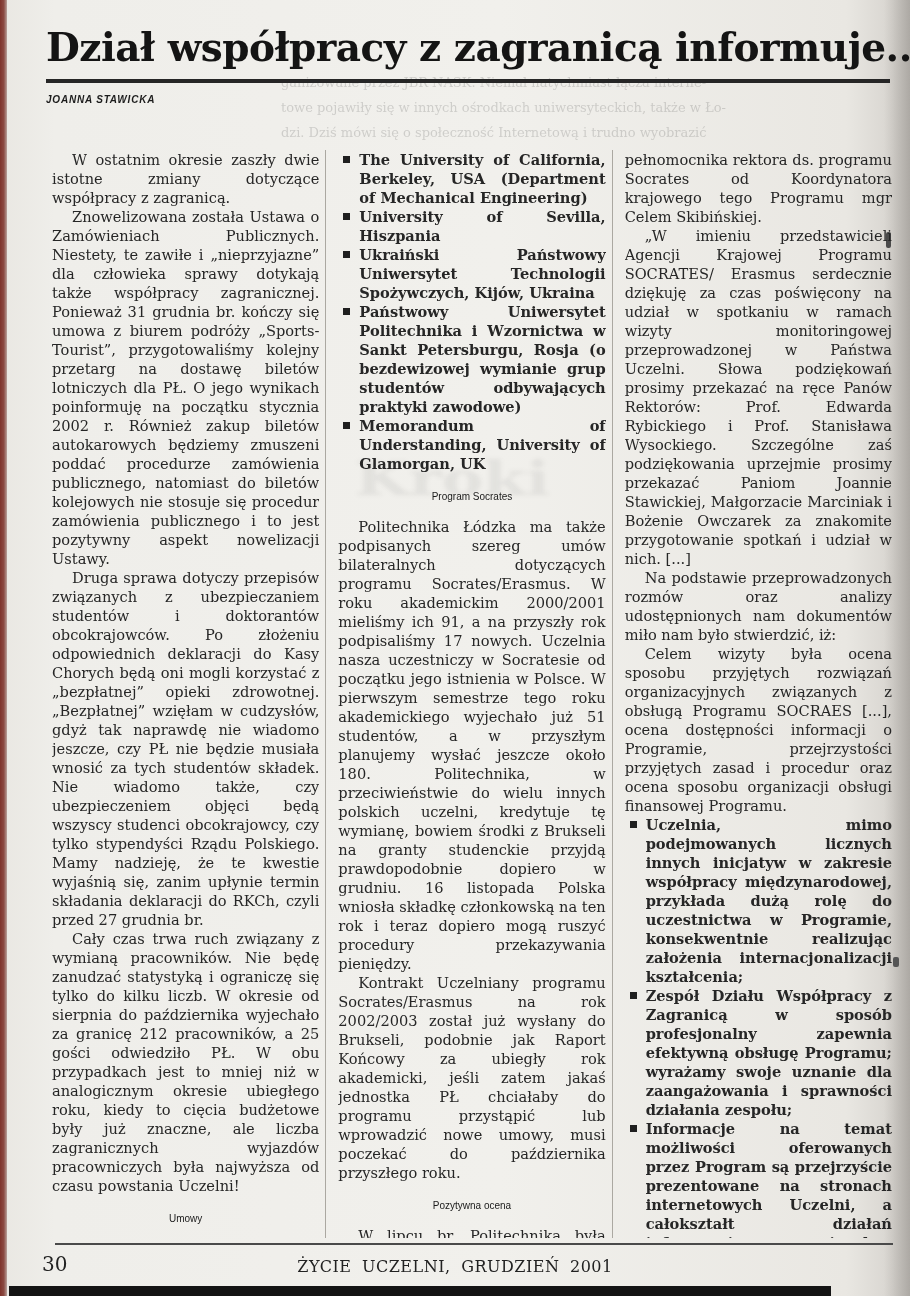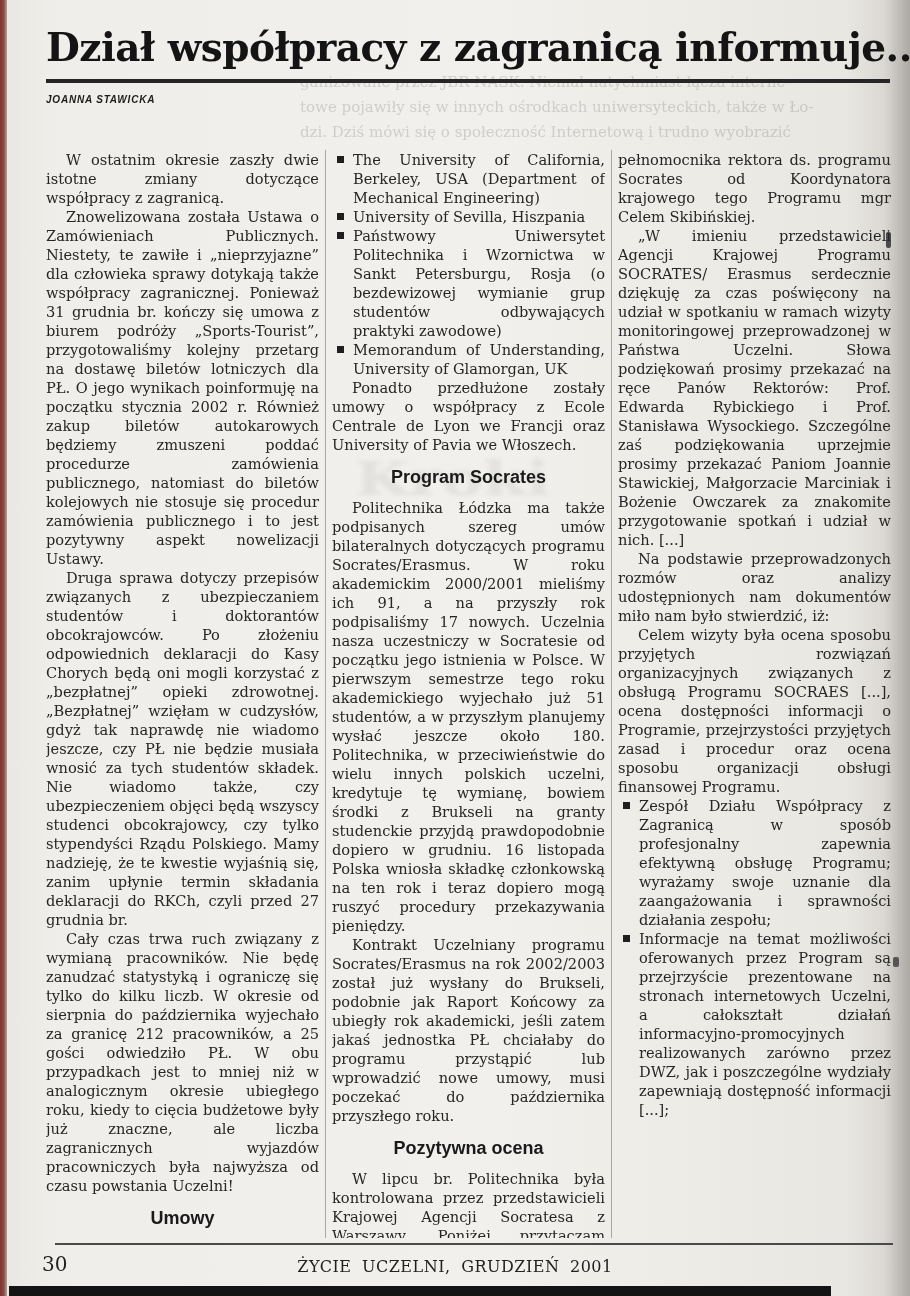--- a/index.html
+++ b/index.html
@@ -13,52 +13,52 @@
   }
   .edge-left{position:absolute;left:0;top:0;width:7px;height:1296px;
     background:linear-gradient(90deg,#7e332b 0%,#8b4a42 55%,#b9a29c 100%);}
   .edge-right-shadow{position:absolute;right:0;top:0;width:26px;height:1296px;
     background:linear-gradient(90deg,rgba(120,115,110,0) 0%,rgba(120,115,110,.35) 100%);}
   .bottom-bar{position:absolute;left:9px;bottom:0;width:822px;height:10px;background:#141414;}
   .speck-1{position:absolute;left:886px;top:232px;width:5px;height:16px;background:#4a4a4a;border-radius:2px;}
   .speck-2{position:absolute;left:893px;top:957px;width:6px;height:10px;background:#555;border-radius:2px;}
 
   
-  .ghosts{position:absolute;left:300px;top:70px;width:600px;
-    font-size:15px;line-height:25px;color:rgba(70,70,70,.20);
+  .ghosts{position:absolute;left:281px;top:70px;width:600px;
+    font-size:13px;line-height:25px;color:rgba(70,70,70,.20);
     filter:blur(.6px);text-align:justify;pointer-events:none;}
   .ghost-big{position:absolute;left:355px;top:452px;font-size:46px;font-weight:bold;
     color:rgba(40,40,40,.07);filter:blur(2px);transform:scaleX(1.35);transform-origin:left;
     pointer-events:none;}
 
   .masthead{position:absolute;left:46px;top:24px;width:844px;}
   .title{
     font-size:39px;font-weight:bold;letter-spacing:-.5px;
     color:#141414;white-space:nowrap;margin:0;
   }
   .title-rule{margin-top:9px;height:4px;background:#262626;}
   .author{
     margin-top:11px;
     font-family:"Liberation Sans", sans-serif;
     font-style:italic;font-weight:bold;font-size:10px;letter-spacing:.8px;color:#1c1c1c;
   }
 
   .cols{position:absolute;left:46px;top:150px;width:846px;height:1088px;display:flex;}
   .col{width:273px;height:1088px;overflow:hidden;text-align:justify;
-    font-size:14.6px;line-height:19px;hyphens:auto;-webkit-hyphens:auto;overflow-wrap:break-word;}
+    font-size:14.6px;line-height:19px;hyphens:auto;-webkit-hyphens:auto;overflow-wrap:break-word;margin-left:6px;}
   .colrule{width:1px;background:#aba8a1;margin:0 6px;flex:none;}
   .para{margin:0;text-indent:20px;}
   .para.flush{text-indent:0;}
   .col-heading{
     margin:14px 0 11px;text-align:center;text-indent:0;
-    font-family:"Liberation Sans", sans-serif;font-size:18px;font-weight:bold;color:#1a1a1a;
+    font-family:"Liberation Sans", sans-serif;font-size:10px;font-weight:normal;color:#1a1a1a;
   }
   .bullet{display:flex;margin:0;}
   .sq{flex:none;width:7px;height:7px;background:#1f1f1f;margin:6px 9px 0 5px;}
-  .bt{flex:1;}
+  .bt{flex:1;font-weight:bold;}
 
   .footer-rule{position:absolute;left:55px;top:1243px;width:838px;height:2px;background:#4a4a4a;}
   .page-number{position:absolute;left:42px;top:1252px;font-size:20px;color:#222;}
   .journal-line{position:absolute;left:0;top:1257px;width:910px;text-align:center;
     font-size:16px;letter-spacing:.5px;word-spacing:5px;color:#222;}
 </style>
 </head>
 <body>
 
 <div class="page">
@@ -95,39 +95,46 @@
         <div class="bullet">
           <span class="sq"></span>
           <span class="bt">The University of California, Berkeley, USA (Department of Mechanical Engineering)</span>
         </div>
         <div class="bullet">
           <span class="sq"></span>
           <span class="bt">University of Sevilla, Hiszpania</span>
         </div>
         <div class="bullet">
           <span class="sq"></span>
+          <span class="bt">Ukraiński Państwowy Uniwersytet Technologii Spożywczych, Kijów, Ukraina</span>
+        </div>
+        <div class="bullet">
+          <span class="sq"></span>
           <span class="bt">Państwowy Uniwersytet Politechnika i Wzornictwa w Sankt Petersburgu, Rosja (o bezdewizowej wymianie grup studentów odbywających praktyki zawodowe)</span>
         </div>
         <div class="bullet">
           <span class="sq"></span>
           <span class="bt">Memorandum of Understanding, University of Glamorgan, UK</span>
         </div>
-        <p class="para">Ponadto przedłużone zostały umowy o współpracy z Ecole Centrale de Lyon we Francji oraz University of Pavia we Włoszech.</p>
         <h3 class="col-heading">Program Socrates</h3>
         <p class="para">Politechnika Łódzka ma także podpisanych szereg umów bilateralnych dotyczących programu Socrates/Erasmus. W roku akademickim 2000/2001 mieliśmy ich 91, a na przyszły rok podpisaliśmy 17 nowych. Uczelnia nasza uczestniczy w Socratesie od początku jego istnienia w Polsce. W pierwszym semestrze tego roku akademickiego wyjechało już 51 studentów, a w przyszłym planujemy wysłać jeszcze około 180. Politechnika, w przeciwieństwie do wielu innych polskich uczelni, kredytuje tę wymianę, bowiem środki z Brukseli na granty studenckie przyjdą prawdopodobnie dopiero w grudniu. 16 listopada Polska wniosła składkę członkowską na ten rok i teraz dopiero mogą ruszyć procedury przekazywania pieniędzy.</p>
         <p class="para">Kontrakt Uczelniany programu Socrates/Erasmus na rok 2002/2003 został już wysłany do Brukseli, podobnie jak Raport Końcowy za ubiegły rok akademicki, jeśli zatem jakaś jednostka PŁ chciałaby do programu przystąpić lub wprowadzić nowe umowy, musi poczekać do października przyszłego roku.</p>
         <h3 class="col-heading">Pozytywna ocena</h3>
         <p class="para">W lipcu br. Politechnika była kontrolowana przez przedstawicieli Krajowej Agencji Socratesa z Warszawy. Poniżej przytaczam fragmenty listu, który później wpłynął na ręce dr Tomasza Saryusz-Wolskiego,</p>
       </div>
     <div class="colrule"></div>
     <div class="col">
         <p class="para flush">pełnomocnika rektora ds. programu Socrates od Koordynatora krajowego tego Programu mgr Celem Skibińskiej.</p>
         <p class="para">„W imieniu przedstawicieli Agencji Krajowej Programu SOCRATES/ Erasmus serdecznie dziękuję za czas poświęcony na udział w spotkaniu w ramach wizyty monitoringowej przeprowadzonej w Państwa Uczelni. Słowa podziękowań prosimy przekazać na ręce Panów Rektorów: Prof. Edwarda Rybickiego i Prof. Stanisława Wysockiego. Szczególne zaś podziękowania uprzejmie prosimy przekazać Paniom Joannie Stawickiej, Małgorzacie Marciniak i Bożenie Owczarek za znakomite przygotowanie spotkań i udział w nich. [...]</p>
         <p class="para">Na podstawie przeprowadzonych rozmów oraz analizy udostępnionych nam dokumentów miło nam było stwierdzić, iż:</p>
         <p class="para">Celem wizyty była ocena sposobu przyjętych rozwiązań organizacyjnych związanych z obsługą Programu SOCRAES [...], ocena dostępności informacji o Programie, przejrzystości przyjętych zasad i procedur oraz ocena sposobu organizacji obsługi finansowej Programu.</p>
+        <div class="bullet">
+          <span class="sq"></span>
+          <span class="bt">Uczelnia, mimo podejmowanych licznych innych inicjatyw w zakresie współpracy międzynarodowej, przykłada dużą rolę do uczestnictwa w Programie, konsekwentnie realizując założenia internacjonalizacji kształcenia;</span>
+        </div>
         <div class="bullet">
           <span class="sq"></span>
           <span class="bt">Zespół Działu Współpracy z Zagranicą w sposób profesjonalny zapewnia efektywną obsługę Programu; wyrażamy swoje uznanie dla zaangażowania i sprawności działania zespołu;</span>
         </div>
         <div class="bullet">
           <span class="sq"></span>
           <span class="bt">Informacje na temat możliwości oferowanych przez Program są przejrzyście prezentowane na stronach internetowych Uczelni, a całokształt działań informacyjno-promocyjnych realizowanych zarówno przez DWZ, jak i poszczególne wydziały zapewniają dostępność informacji [...];</span>
         </div>
       </div>
   </div>

